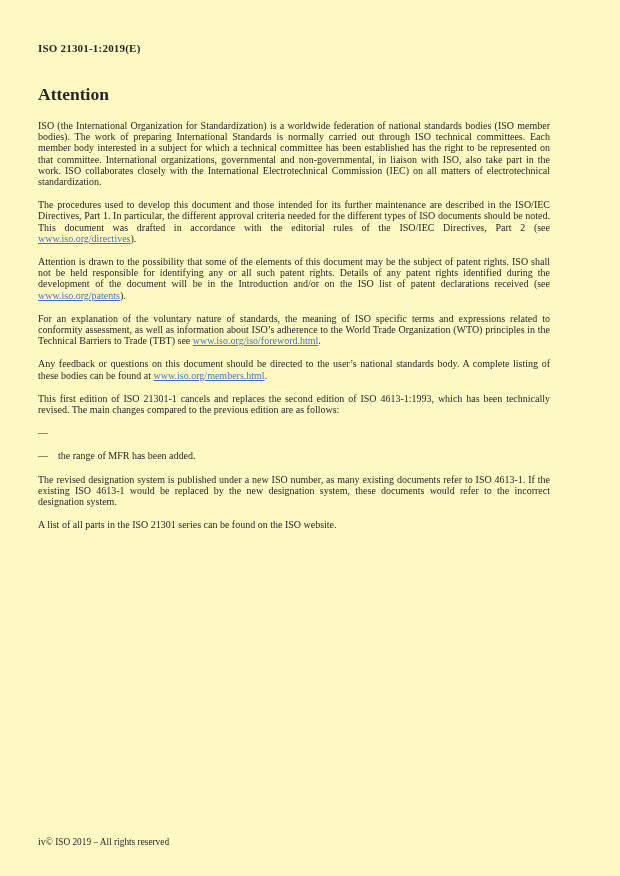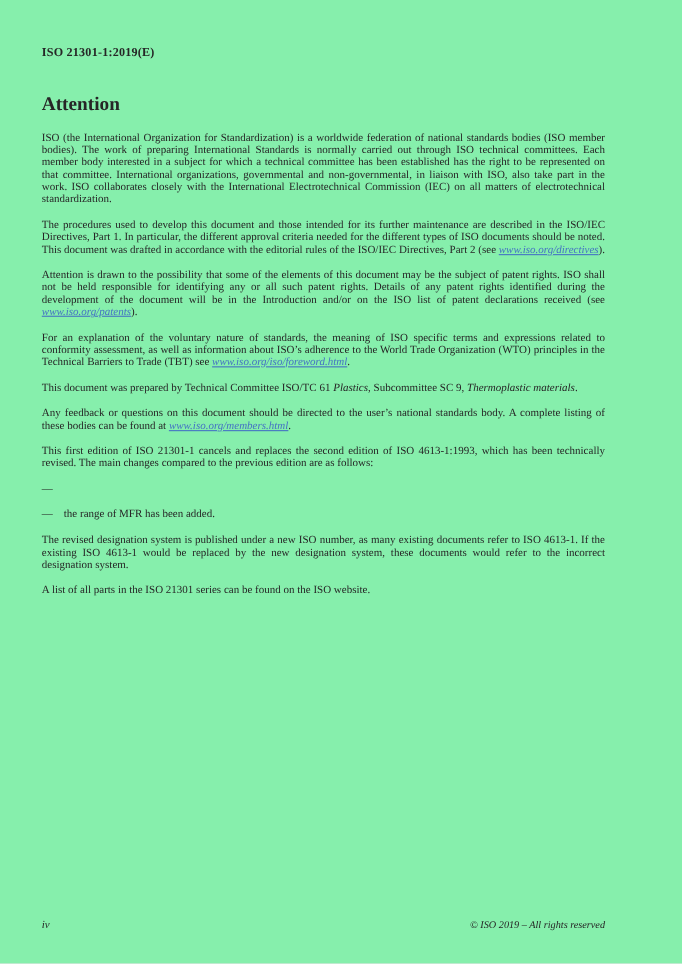--- a/index.html
+++ b/index.html
@@ -2,21 +2,21 @@
 <html style="--text-color: #262626; --link-color: #4472c4;"><head>
 <meta charset="utf-8">
 <style>
   * { margin: 0; padding: 0; box-sizing: border-box; }
   html, body { background: #e8e8e8; }
   .page {
     position: relative;
     width: 620px;
     height: 876px;
     margin: 0 auto;
-    background: #86efac;
+    background: #fef9c3;
     font-family: "Liberation Serif", serif;
     color: var(--text-color, #262626);
     overflow: hidden;
   }
   .doc-header {
     position: absolute;
     top: 42px;
     left: 38px;
     font-size: 11px;
     font-weight: bold;
@@ -47,49 +47,46 @@
   }
   .bullet .dash {
     width: 20px;
     flex: 0 0 20px;
   }
   .italic { font-style: italic; }
   a.link {
     color: var(--link-color, #4472c4);
     text-decoration: underline;
     cursor: pointer;
-    font-style: italic;
   }
   .doc-footer {
     position: absolute;
     left: 38px;
     right: 70px;
     top: 836px;
     display: flex;
-    justify-content: space-between;
+    justify-content: flex-start;
     align-items: baseline;
     font-size: 10px;
-    font-style: italic;
   }
   .footer-copyright { font-size: 9.3px; }
 </style>
 </head>
 <body>
 
 <div class="page">
   <div class="doc-header">ISO 21301-1:2019(E)</div>
 
   <h1 class="doc-title">Attention</h1>
 
   <div class="content">
       <div class="para"><span class="runs"><span>ISO (the International Organization for Standardization) is a worldwide federation of national standards bodies (ISO member bodies). The work of preparing International Standards is normally carried out through ISO technical committees. Each member body interested in a subject for which a technical committee has been established has the right to be represented on that committee. International organizations, governmental and non-governmental, in liaison with ISO, also take part in the work. ISO collaborates closely with the International Electrotechnical Commission (IEC) on all matters of electrotechnical standardization.</span></span></div>
       <div class="para"><span class="runs"><span>The procedures used to develop this document and those intended for its further maintenance are described in the ISO/IEC Directives, Part 1. In particular, the different approval criteria needed for the different types of ISO documents should be noted. This document was drafted in accordance with the editorial rules of the ISO/IEC Directives, Part 2 (see </span><a class="link" href="#">www.iso.org/directives</a><span>).</span></span></div>
       <div class="para"><span class="runs"><span>Attention is drawn to the possibility that some of the elements of this document may be the subject of patent rights. ISO shall not be held responsible for identifying any or all such patent rights. Details of any patent rights identified during the development of the document will be in the Introduction and/or on the ISO list of patent declarations received (see </span><a class="link" href="#">www.iso.org/patents</a><span>).</span></span></div>
       <div class="para"><span class="runs"><span>For an explanation of the voluntary nature of standards, the meaning of ISO specific terms and expressions related to conformity assessment, as well as information about ISO’s adherence to the World Trade Organization (WTO) principles in the Technical Barriers to Trade (TBT) see </span><a class="link" href="#">www.iso.org/iso/foreword.html</a><span>.</span></span></div>
-      <div class="para"><span class="runs"><span>This document was prepared by Technical Committee ISO/TC 61 </span><span class="italic">Plastics</span><span>, Subcommittee SC 9, </span><span class="italic">Thermoplastic materials</span><span>.</span></span></div>
       <div class="para"><span class="runs"><span>Any feedback or questions on this document should be directed to the user’s national standards body. A complete listing of these bodies can be found at </span><a class="link" href="#">www.iso.org/members.html</a><span>.</span></span></div>
       <div class="para"><span class="runs"><span>This first edition of ISO 21301-1 cancels and replaces the second edition of ISO 4613-1:1993, which has been technically revised. The main changes compared to the previous edition are as follows:</span></span></div>
       <div class="bullet">
         <span class="dash">—</span>
       </div>
       <div class="bullet">
         <span class="dash">—</span>
         <span class="runs"><span>the range of MFR has been added.</span></span>
       </div>
       <div class="para"><span class="runs"><span>The revised designation system is published under a new ISO number, as many existing documents refer to ISO 4613-1. If the existing ISO 4613-1 would be replaced by the new designation system, these documents would refer to the incorrect designation system.</span></span></div>

